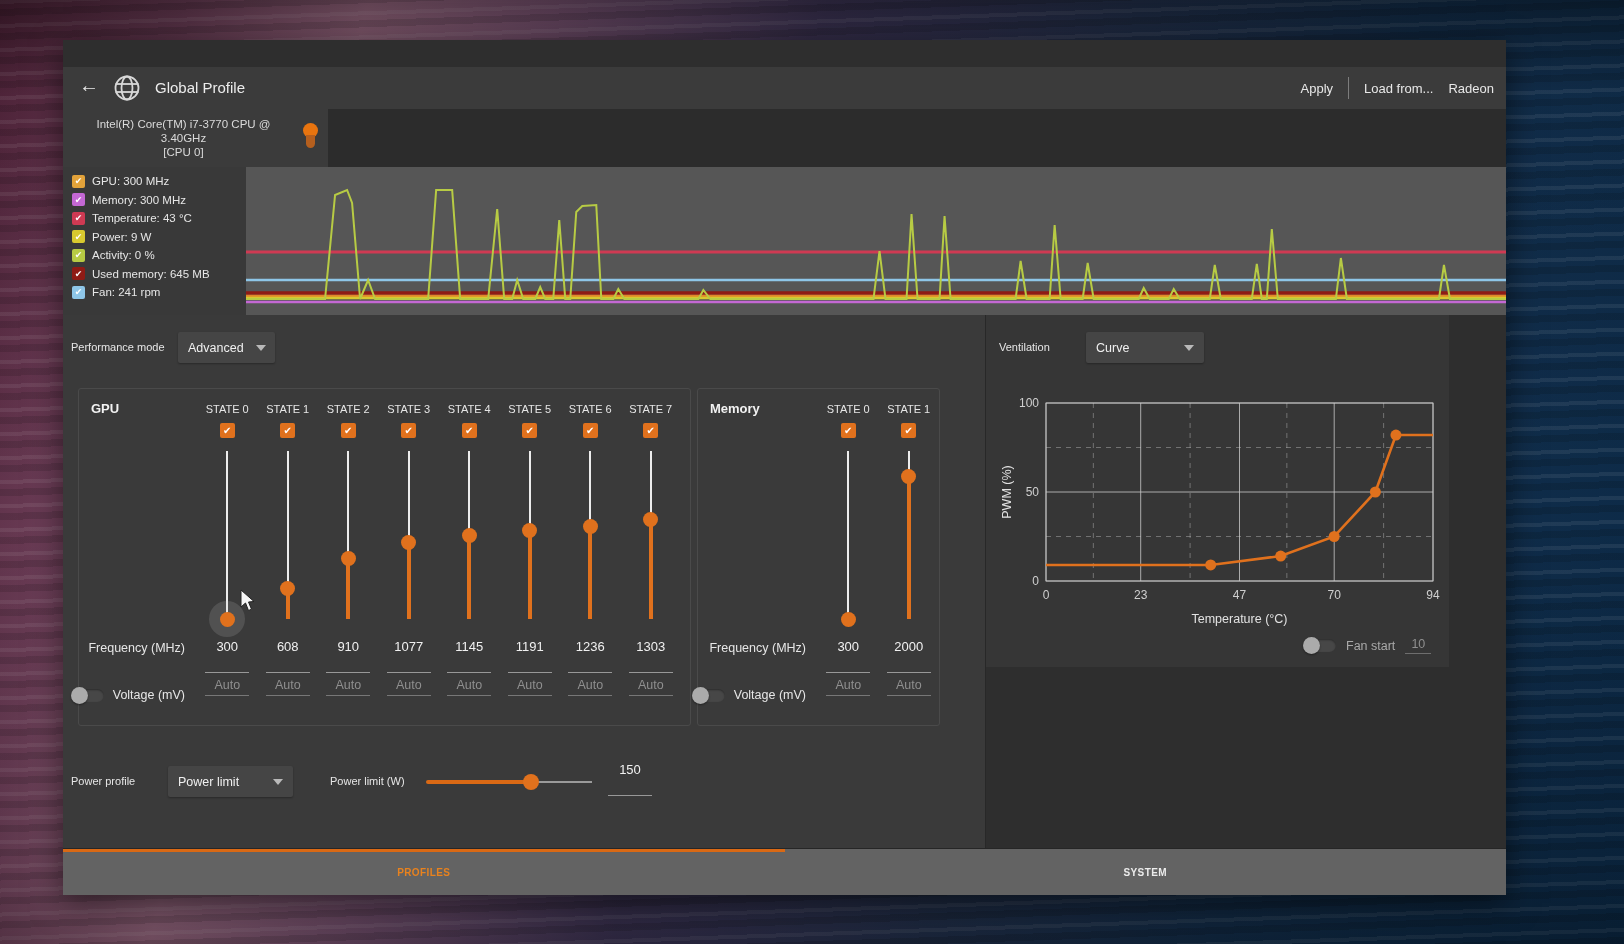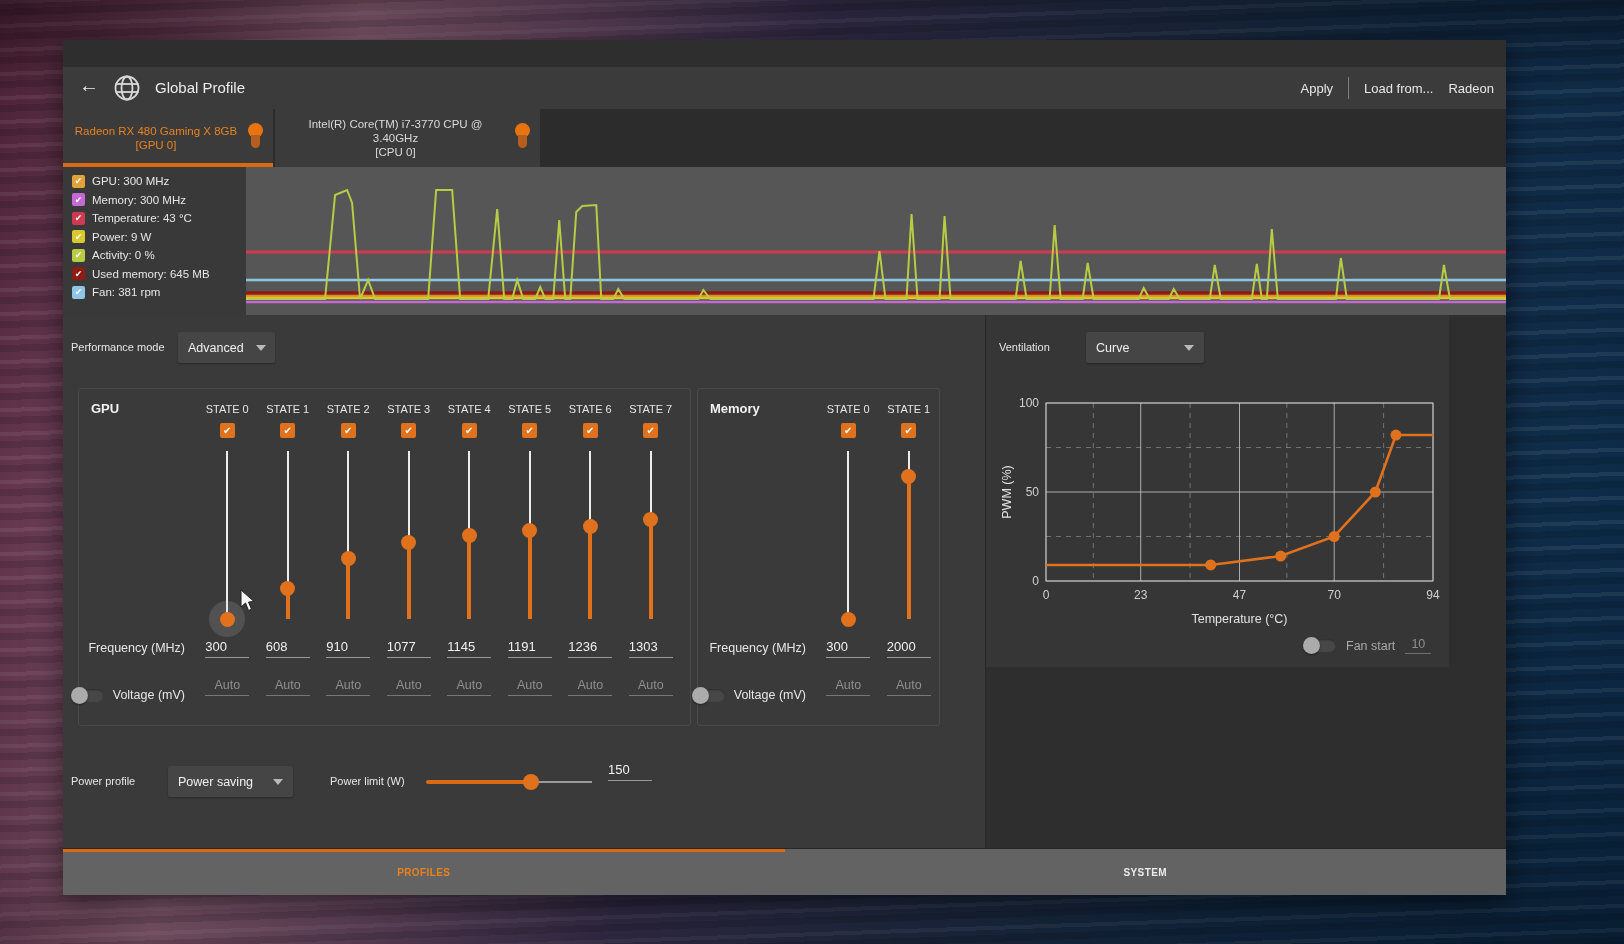--- a/index.html
+++ b/index.html
@@ -73,21 +73,21 @@
   .cb-cell { display:flex; align-items:flex-start; justify-content:center; }
   .checkbox { width:15px; height:15px; border-radius:2px; background:#e0711d; color:#fff; font-size:10px; display:flex; align-items:center; justify-content:center; }
   .slider-cell { position:relative; }
   .track-top { position:absolute; left:50%; margin-left:-1px; width:2px; background:#ececec; top:6px; }
   .track-bot { position:absolute; left:50%; margin-left:-2px; width:4px; background:#e0711d; }
   .handle { position:absolute; left:50%; width:15px; height:15px; margin-left:-7.5px; margin-top:-7.5px; border-radius:50%; background:#e0711d; }
   .halo { position:absolute; left:50%; width:36px; height:36px; margin-left:-18px; margin-top:-18px; border-radius:50%; background:rgba(205,205,205,0.16); }
   .freq-label, .volt-label { font-size:12.5px; color:#e6e6e6; text-align:right; padding:8px 12px 0 0; white-space:nowrap; }
   .volt-label { display:flex; align-items:center; justify-content:flex-end; gap:9px; padding-top:4px; }
   .value-cell { text-align:center; padding-top:4px; }
-  .value-field { display:inline-block; width:44px; font-size:13px; color:#f0f0f0; text-align:left; border-bottom:1px solid #989898; padding-bottom:3px; }
+  .value-field { display:inline-block; width:44px; font-size:13px; color:#f0f0f0; text-align:center; border-bottom:1px solid #989898; padding-bottom:18px; }
   .auto-field { display:inline-block; width:44px; font-size:12.5px; color:#8f8f8f; text-align:center; border-bottom:1px solid #777; padding-bottom:3px; }
   .toggle { position:relative; width:32px; height:13px; border-radius:7px; background:#474747; box-shadow:inset 0 1px 2px rgba(0,0,0,0.4); flex:none; }
   .toggle .knob { position:absolute; left:-1px; top:-2px; width:17px; height:17px; border-radius:50%; background:#ababab; box-shadow:0 1px 2px rgba(0,0,0,0.4); }
 
   
   .power-label { position:absolute; left:8px; top:460px; }
   .power-dropdown { left:105px; top:451px; width:125px; }
   .plimit-label { position:absolute; left:267px; top:460px; }
   .hslider { position:absolute; left:363px; top:458px; width:166px; height:18px; }
   .hslider .fill { position:absolute; left:0; top:7px; height:4px; background:#d96915; border-radius:2px; }
@@ -163,31 +163,20 @@
     <span class="page-title">Global Profile</span>
     <div class="header-actions">
       <span>Apply</span>
       <span class="vdiv"></span>
       <span>Load from...</span>
       <span>Radeon</span>
     </div>
   </div>
 
   <div class="tabs" id="device-tabs">
-      <div class="dev-tab selected" style="width: 210px;">
-        <div class="tab-text">
-          <div>Radeon RX 480 Gaming X 8GB</div>
-          <div>[GPU 0]</div>
-        </div>
-        <div class="pin">
-          <div class="head"></div>
-          <div class="stem"></div>
-        </div>
-        <div class="underline"></div>
-      </div>
       <div class="dev-tab" style="width: 265px;">
         <div class="tab-text">
           <div>Intel(R) Core(TM) i7-3770 CPU @ 3.40GHz</div>
           <div>[CPU 0]</div>
         </div>
         <div class="pin">
           <div class="head"></div>
           <div class="stem"></div>
         </div>
       </div>
@@ -214,21 +203,21 @@
         <div class="legend-item">
           <div class="legend-check" style="background: rgb(183, 203, 68);">✔</div>
           <div class="legend-label">Activity: 0 %</div>
         </div>
         <div class="legend-item">
           <div class="legend-check" style="background: rgb(143, 27, 21);">✔</div>
           <div class="legend-label">Used memory: 645 MB</div>
         </div>
         <div class="legend-item">
           <div class="legend-check" style="background: rgb(142, 198, 232);">✔</div>
-          <div class="legend-label">Fan: 381 rpm</div>
+          <div class="legend-label">Fan: 241 rpm</div>
         </div>
       </div>
     <div class="graph">
       <svg id="monitor-svg" viewBox="0 0 1259 148" preserveAspectRatio="none">
           <line x1="0" y1="85" x2="1259" y2="85" stroke="#cf3a53" stroke-width="3"></line>
           <line x1="0" y1="113" x2="1259" y2="113" stroke="#8ec6e8" stroke-width="2.5"></line>
           <line x1="0" y1="126" x2="1259" y2="126" stroke="#8f1b15" stroke-width="3.5"></line>
           <line x1="0" y1="129" x2="1259" y2="129" stroke="#e2882a" stroke-width="2.5"></line>
           <line x1="0" y1="131" x2="1259" y2="131" stroke="#d8c92f" stroke-width="2.5"></line>
           <line x1="0" y1="135" x2="1259" y2="135" stroke="#c468d4" stroke-width="2.5"></line>
@@ -376,21 +365,21 @@
               <div class="knob"></div>
             </div>
             <span>Voltage (mV)</span>
           </div>
           <div class="value-cell"><span class="auto-field">Auto</span></div>
           <div class="value-cell"><span class="auto-field">Auto</span></div>
         </div>
 
       <span class="row-label power-label">Power profile</span>
       <div class="dropdown power-dropdown">
-        <span class="val">Power saving</span>
+        <span class="val">Power limit</span>
           <span class="caret"></span>
       </div>
       <span class="row-label plimit-label">Power limit (W)</span>
       <div class="hslider" id="power-limit-slider">
         <div class="fill" style="width: 104.58px;"></div>
           <div class="rest" style="width: 61.42px;"></div>
           <div class="hhandle" style="left: 104.58px;"></div>
       </div>
       <span class="value-field plimit-value">150</span>
     </div>

